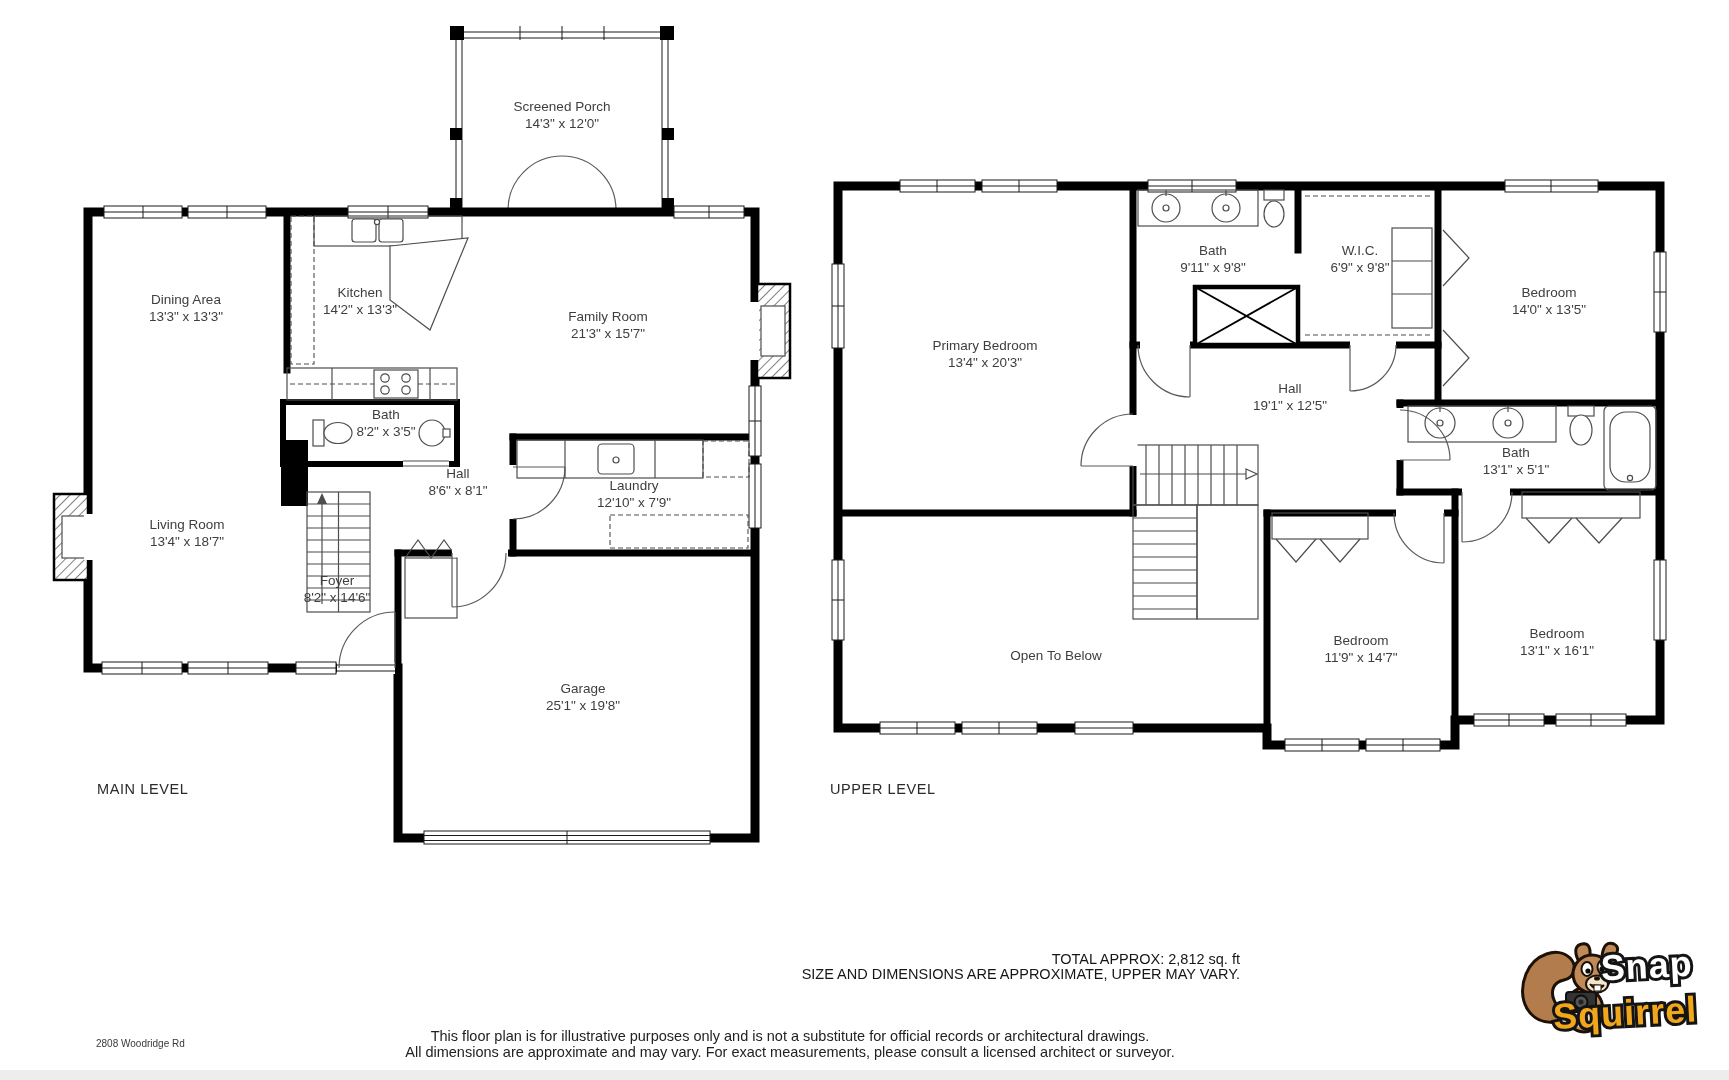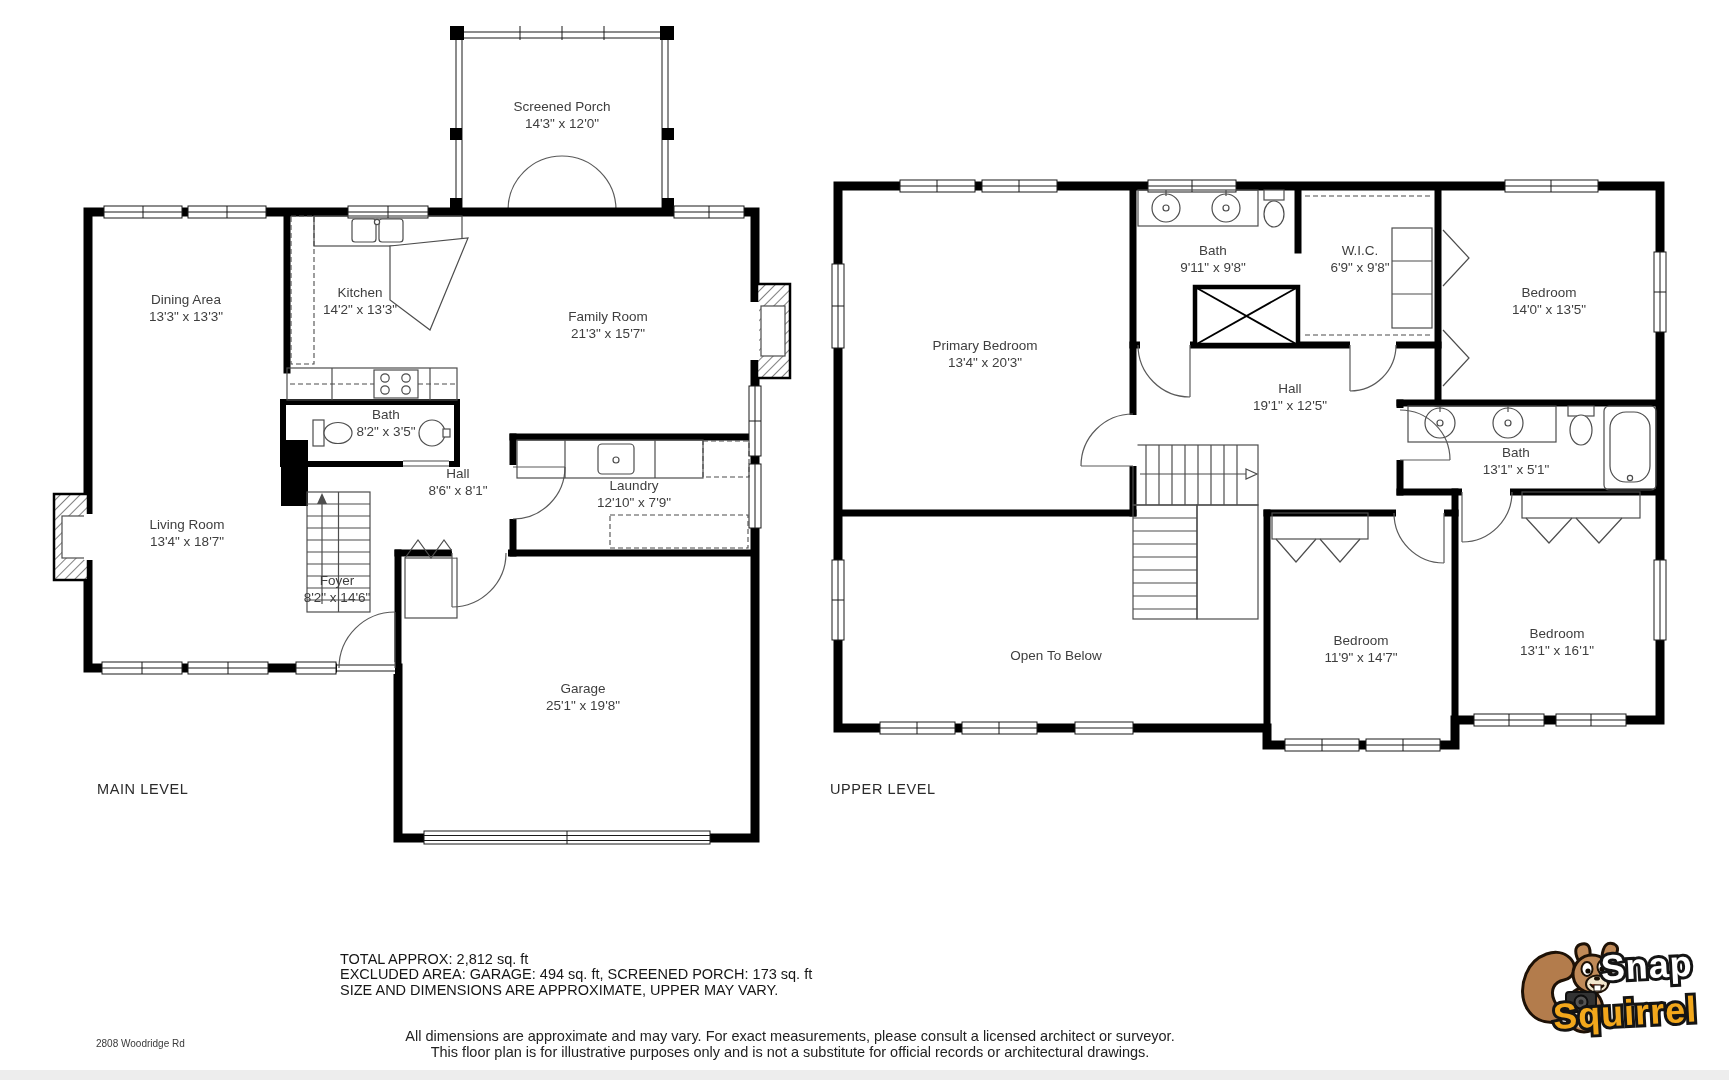--- a/index.html
+++ b/index.html
@@ -12,21 +12,21 @@
   .tn{stroke:#4d4d4d;stroke-width:1.2;fill:none}
   .tnf{stroke:#4d4d4d;stroke-width:1.2;fill:#fff}
   .dsh{stroke:#4d4d4d;stroke-width:1.1;fill:none;stroke-dasharray:5 3}
   .win{fill:#fff;stroke:#1a1a1a;stroke-width:1}
   .wln{stroke:#1a1a1a;stroke-width:1;fill:none}
   .arc{stroke:#5a5a5a;stroke-width:1.2;fill:none}
   .opn{fill:#fff;stroke:none}
   .blk{fill:#000;stroke:none}
   text.rn,text.rd{font-family:"Liberation Sans",sans-serif;font-size:13.5px;fill:#3e3e3e;text-anchor:middle}
   text.lvl{font-family:"Liberation Sans",sans-serif;font-size:14.5px;fill:#2b2b2b;letter-spacing:.6px}
-  .summary{position:absolute;left:340px;top:952px;width:900px;text-align:left;color:#161616;
+  .summary{position:absolute;left:340px;top:952px;width:900px;text-align:right;color:#161616;
            font-size:14.5px;line-height:15.4px;}
   .disclaimer{position:absolute;left:240px;top:1028px;width:1100px;text-align:center;color:#222;
            font-size:14.5px;line-height:16.2px;}
   .address{position:absolute;left:96px;top:1038px;font-size:10px;color:#3a3a3a;}
   .bottom-strip{position:absolute;left:0;bottom:0;width:1729px;height:10px;background:#ededed;}
   .logo-box{position:absolute;right:14px;top:922px;width:215px;height:132px;}
 </style>
 </head>
 <body>
 
@@ -399,27 +399,26 @@
       <text class="rn" x="1557" y="638">Bedroom</text>
       <text class="rd" x="1557" y="655">13'1" x 16'1"</text>
     </g>
 
     <text class="lvl" x="830" y="794">UPPER LEVEL</text>
   </g>
 </svg>
 
 <div class="summary">
   <div>TOTAL APPROX: 2,812 sq. ft</div>
-  <div>EXCLUDED AREA: GARAGE: 494 sq. ft, SCREENED PORCH: 173 sq. ft</div>
   <div>SIZE AND DIMENSIONS ARE APPROXIMATE, UPPER MAY VARY.</div>
 </div>
 
 <div class="disclaimer">
+  <div>This floor plan is for illustrative purposes only and is not a substitute for official records or architectural drawings.</div>
   <div>All dimensions are approximate and may vary. For exact measurements, please consult a licensed architect or surveyor.</div>
-  <div>This floor plan is for illustrative purposes only and is not a substitute for official records or architectural drawings.</div>
 </div>
 
 <div class="address">2808 Woodridge Rd</div>
 
 <div class="logo-box">
   <svg width="215" height="132" viewBox="0 0 215 132">
     <g>
       <path d="M58,100 C28,104 16,76 26,52 C34,32 58,24 70,36 C78,44 74,56 64,58 C54,60 50,68 54,78 C57,86 66,90 74,88" fill="#b37c4c" stroke="#1d1106" stroke-width="3"></path>
       <ellipse cx="84" cy="88" rx="19" ry="22" fill="#c08a58" stroke="#1d1106" stroke-width="3"></ellipse>
       <ellipse cx="84" cy="94" rx="11" ry="13" fill="#ecdaba"></ellipse>

